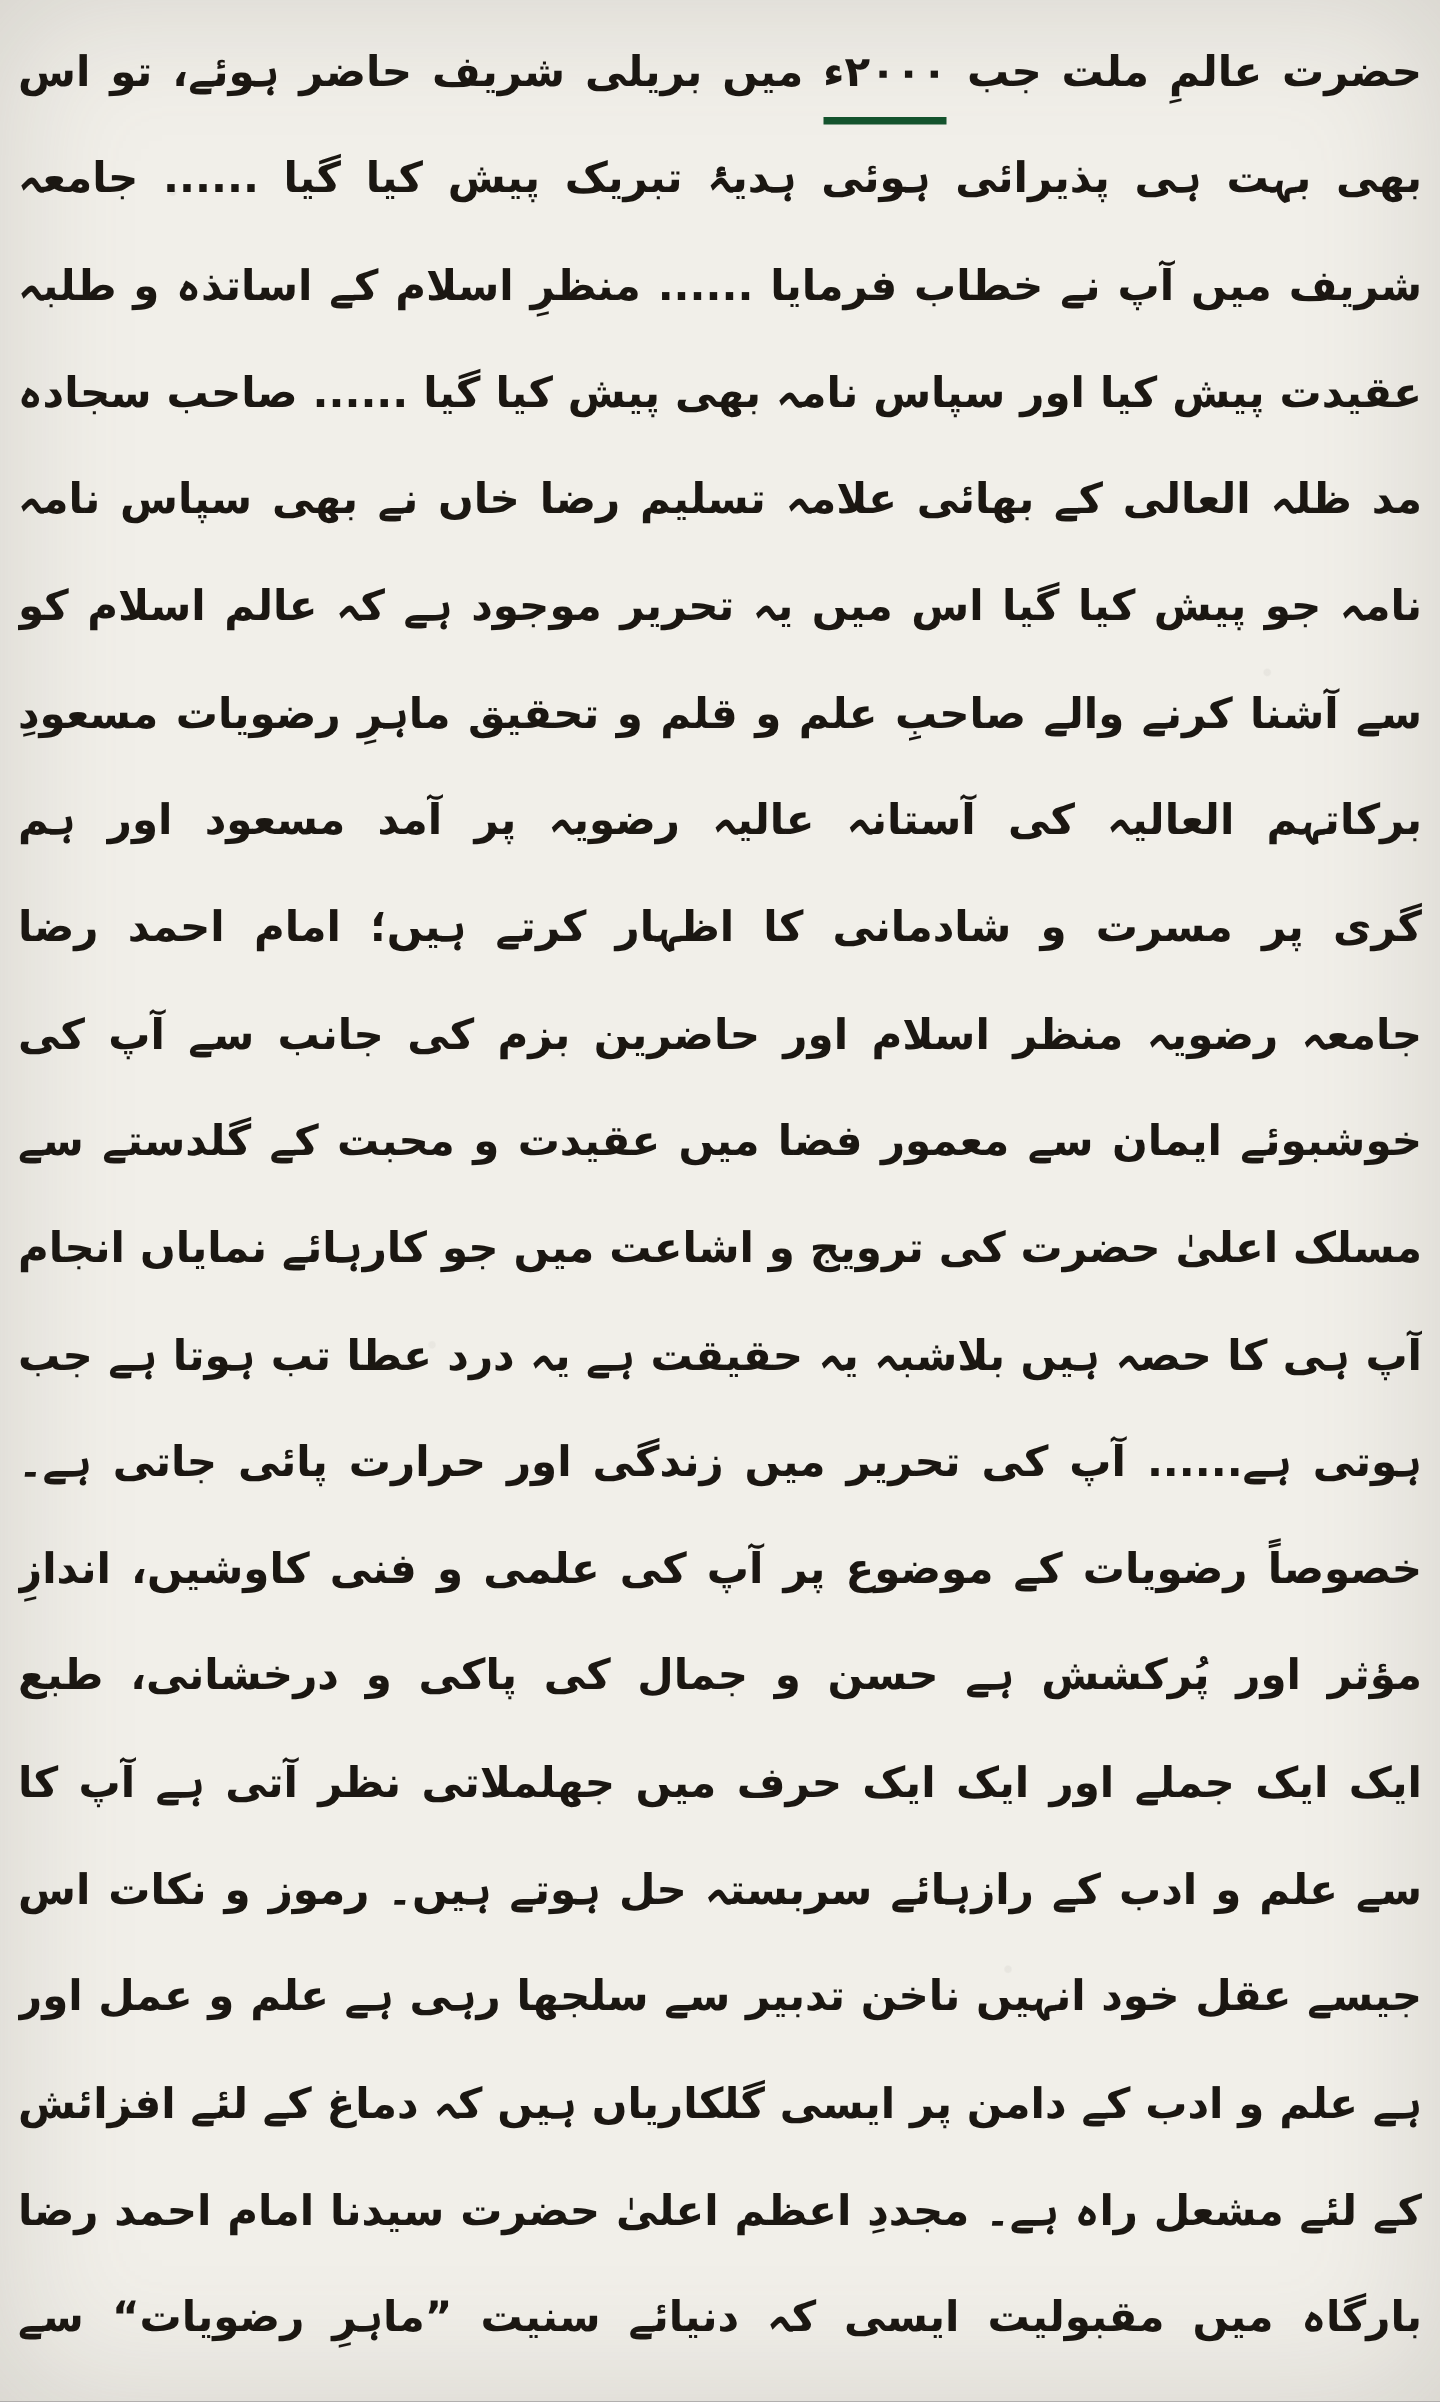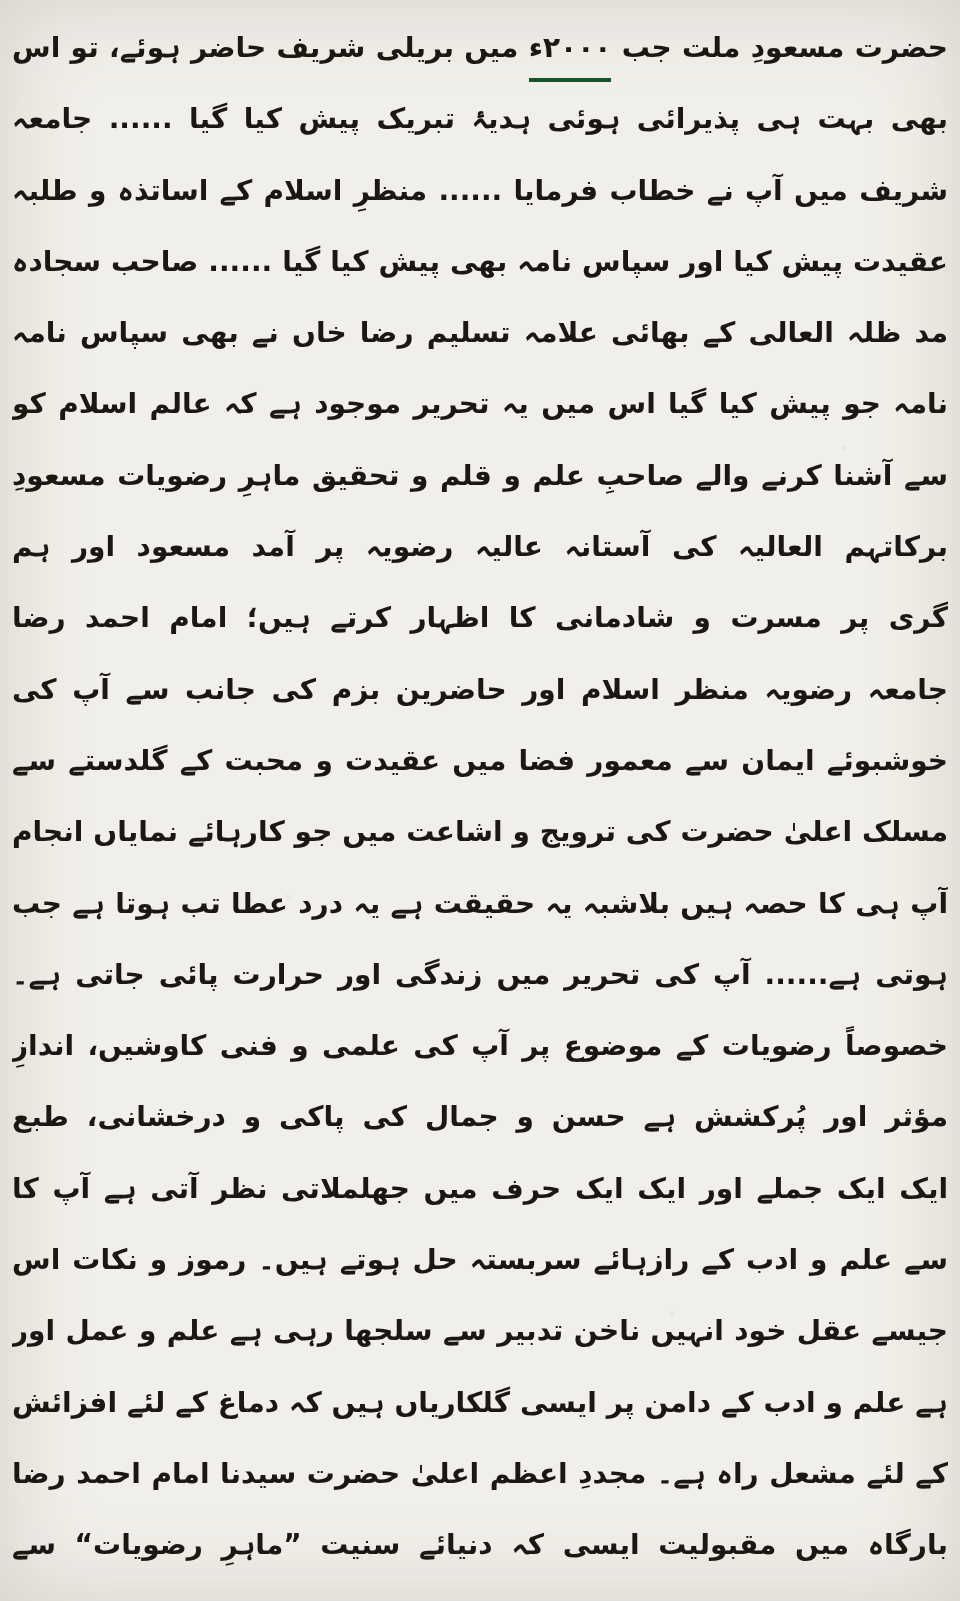--- a/index.html
+++ b/index.html
@@ -43,32 +43,32 @@
     font-size: 28px;
     color: #1b1712;
     height: 71.3px;
     line-height: 71.3px;
     text-align: justify;
     text-align-last: justify;
     white-space: normal;
     overflow: hidden;
   }
   .underlined-year {
-    border-bottom: 4px solid #14532d;
+    border-bottom: 7px solid #14532d;
     padding-bottom: 14px;
   }
 </style>
 </head>
 <body>
 
 <div class="page">
   <div class="text-block">
 
     <div class="line">
-      <span>حضرت مسعودِ ملت جب</span>
+      <span>حضرت عالمِ ملت جب</span>
       <span class="underlined-year">۲۰۰۰ء</span>
       <span>میں بریلی شریف حاضر ہوئے، تو اس موقع پر</span>
     </div>
 
     <div class="line">بھی بہت ہی پذیرائی ہوئی ہدیۂ تبریک پیش کیا گیا ...... جامعہ منظر اسلام، بریلی</div>
     <div class="line">شریف میں آپ نے خطاب فرمایا ...... منظرِ اسلام کے اساتذہ و طلبہ نے خراج</div>
     <div class="line">عقیدت پیش کیا اور سپاس نامہ بھی پیش کیا گیا ...... صاحب سجادہ علامہ سبحانی میاں</div>
 
     <div class="line">
       <span>مد ظلہ العالی کے بھائی علامہ تسلیم رضا خاں نے بھی سپاس نامہ پیش کیا</span>

